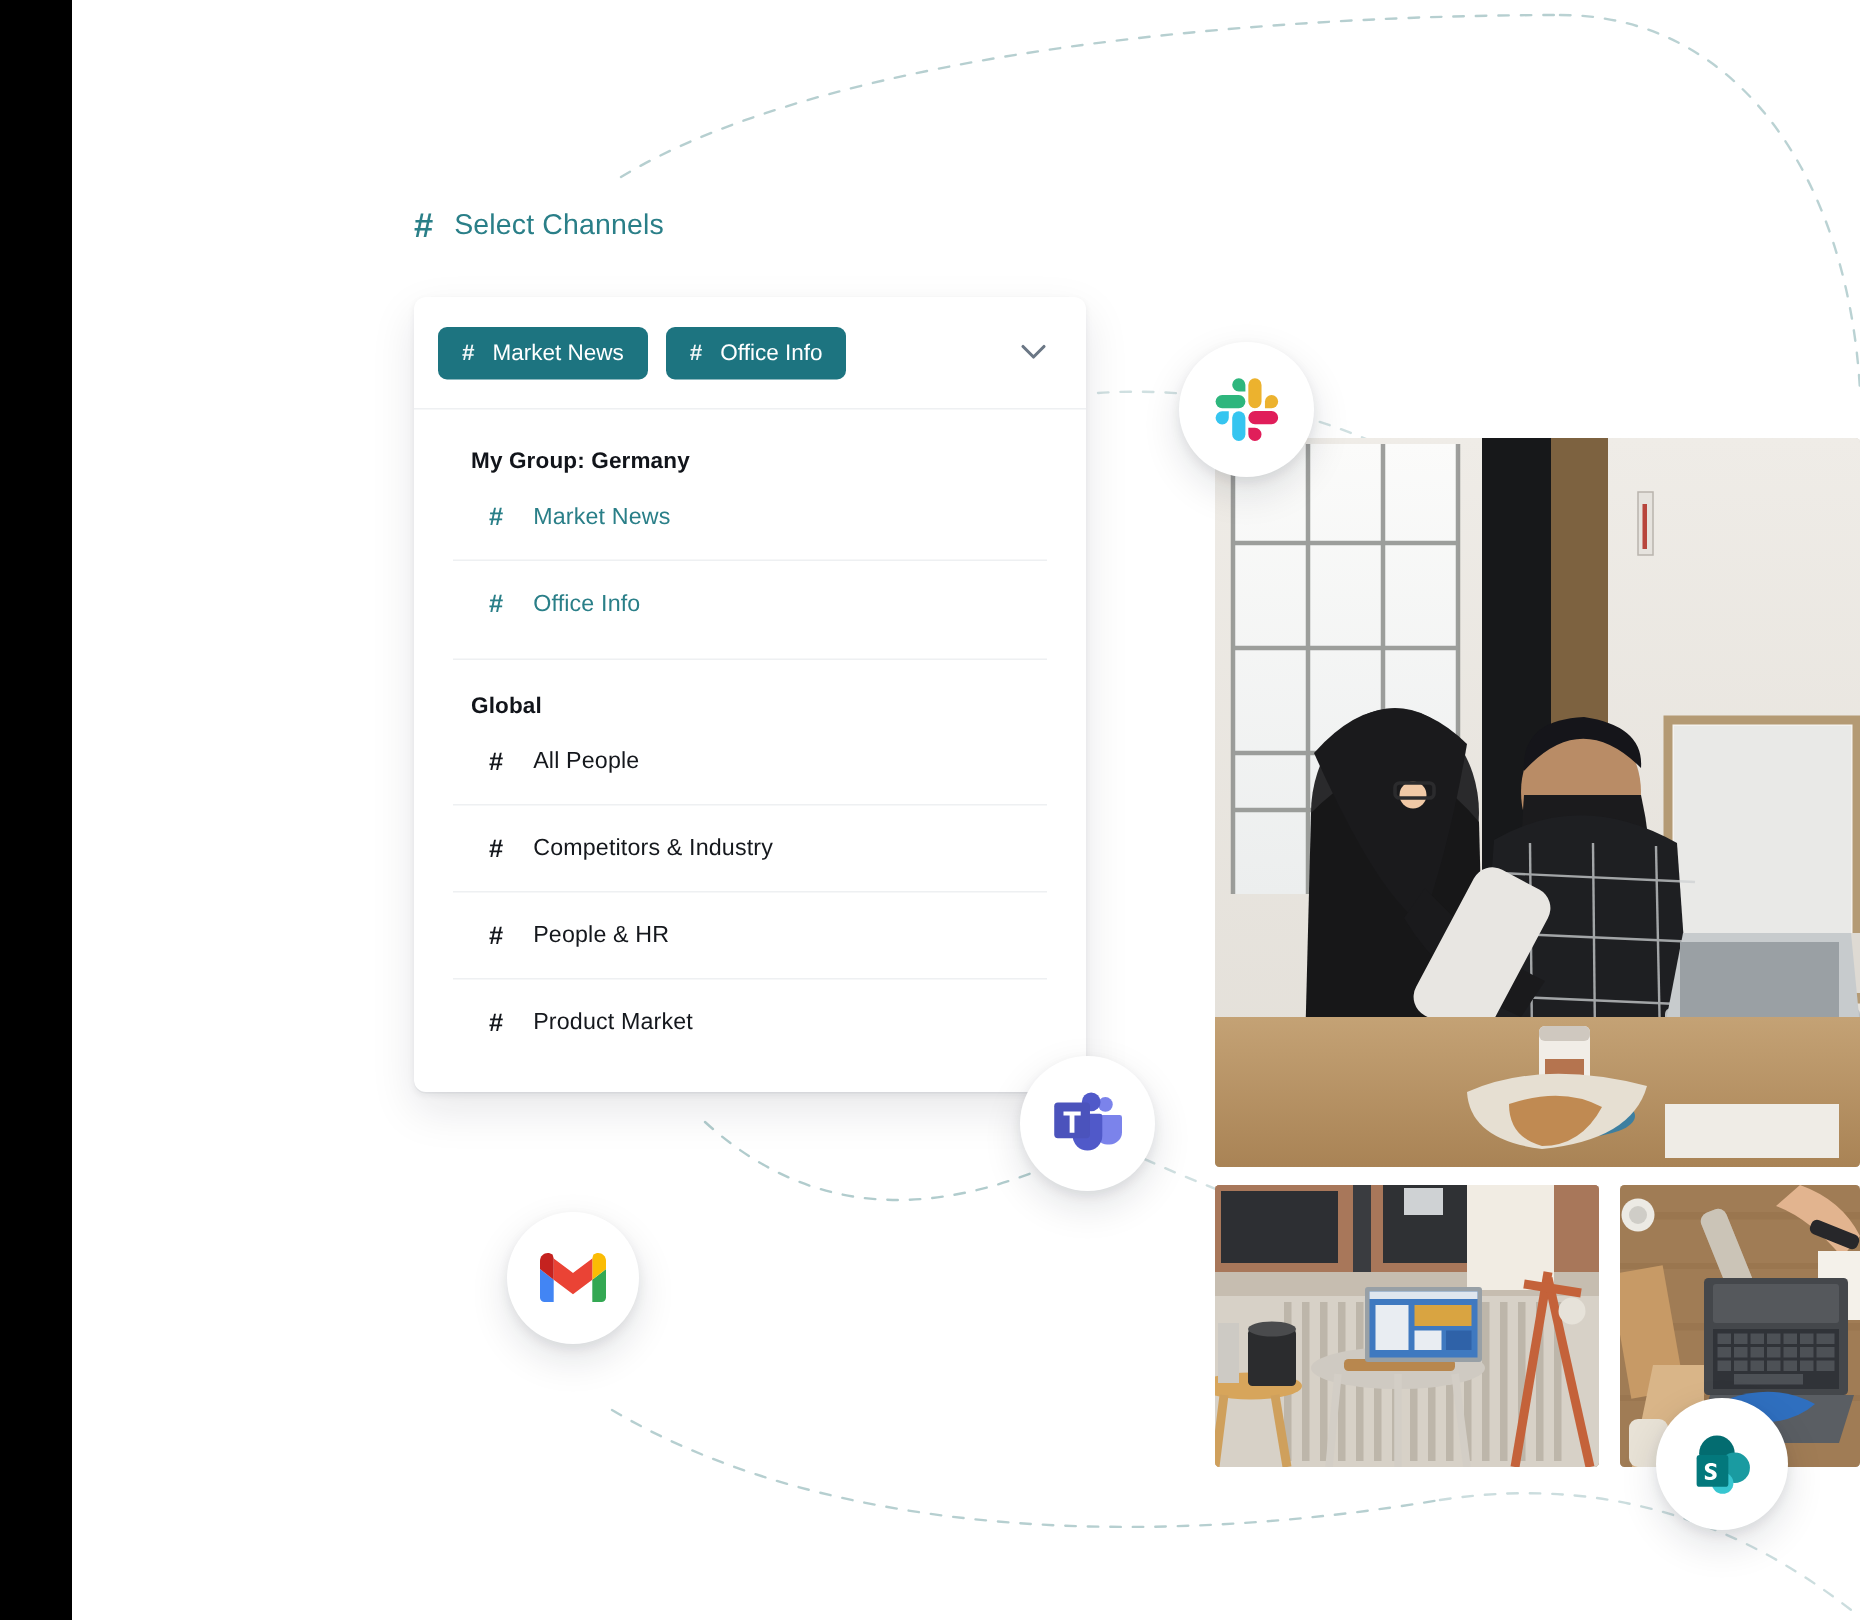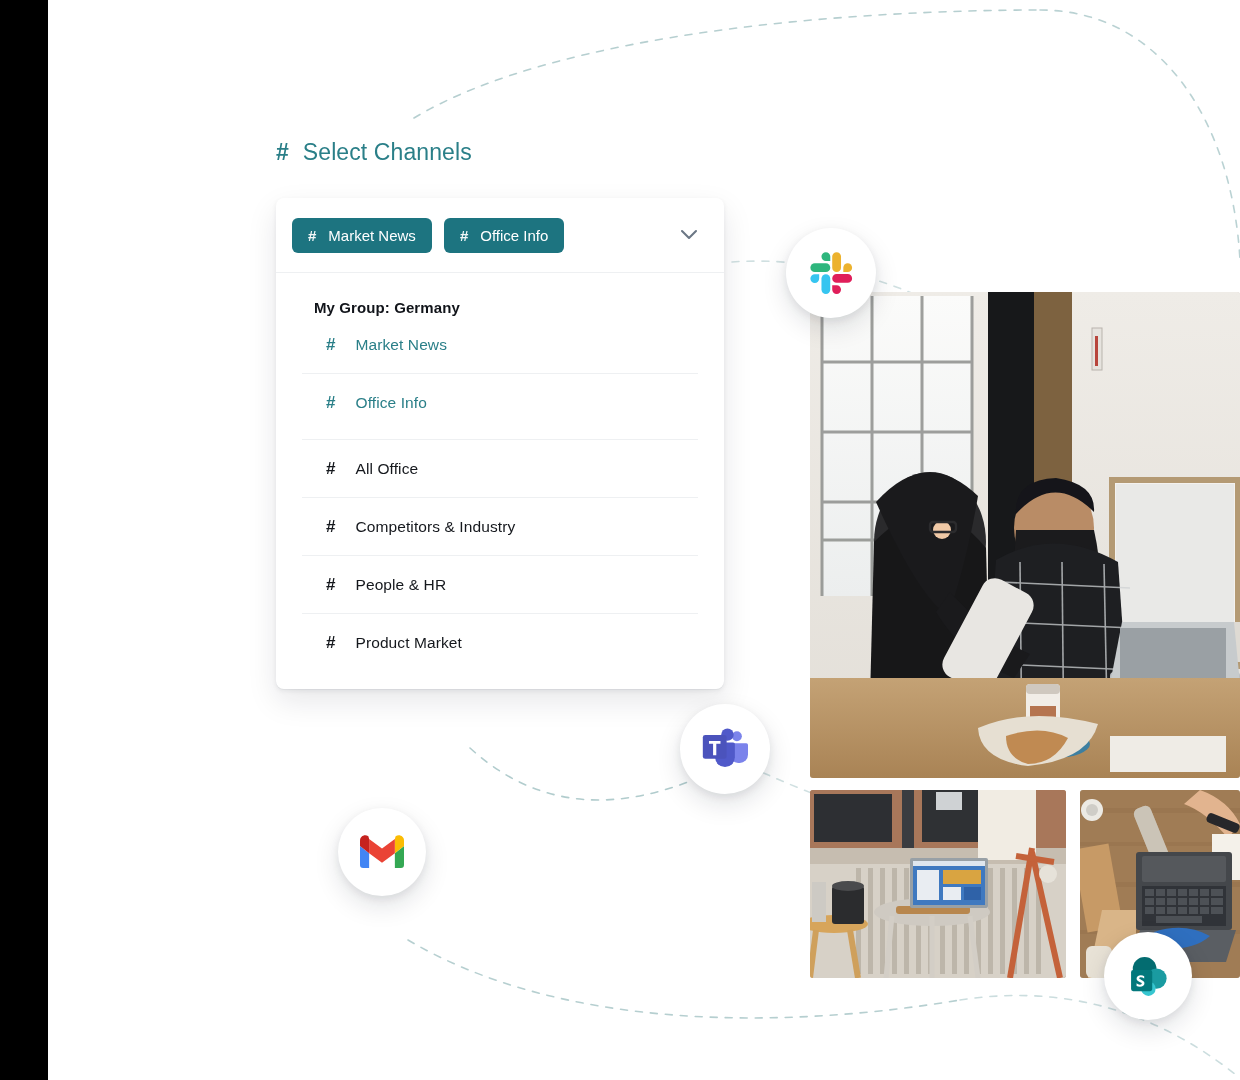--- a/index.html
+++ b/index.html
@@ -47,21 +47,21 @@
     gap: 14px;
     z-index: 12;
   }
   .section-head .hash {
     font-size: 23px;
     font-weight: 700;
     color: #2a7f88;
     line-height: 1;
   }
   .section-head .title {
-    font-size: 23px;
+    font-size: 19px;
     color: #2a7f88;
     letter-spacing: 0.1px;
   }
 
   
   .dropdown-card {
     position: absolute;
     left: 276px;
     top: 198px;
     width: 448px;
@@ -227,24 +227,25 @@
         <span class="c-label">Market News</span>
       </div>
       <div class="rule"></div>
 
       <div class="chan-item sel">
         <span class="c-hash">#</span>
         <span class="c-label">Office Info</span>
       </div>
       <div class="rule group-sep"></div>
 
+      <div class="group-label second">Global</div>
 
       <div class="chan-item plain">
         <span class="c-hash">#</span>
-        <span class="c-label">All Office</span>
+        <span class="c-label">All People</span>
       </div>
       <div class="rule"></div>
 
       <div class="chan-item plain">
         <span class="c-hash">#</span>
         <span class="c-label">Competitors &amp; Industry</span>
       </div>
       <div class="rule"></div>
 
       <div class="chan-item plain">

